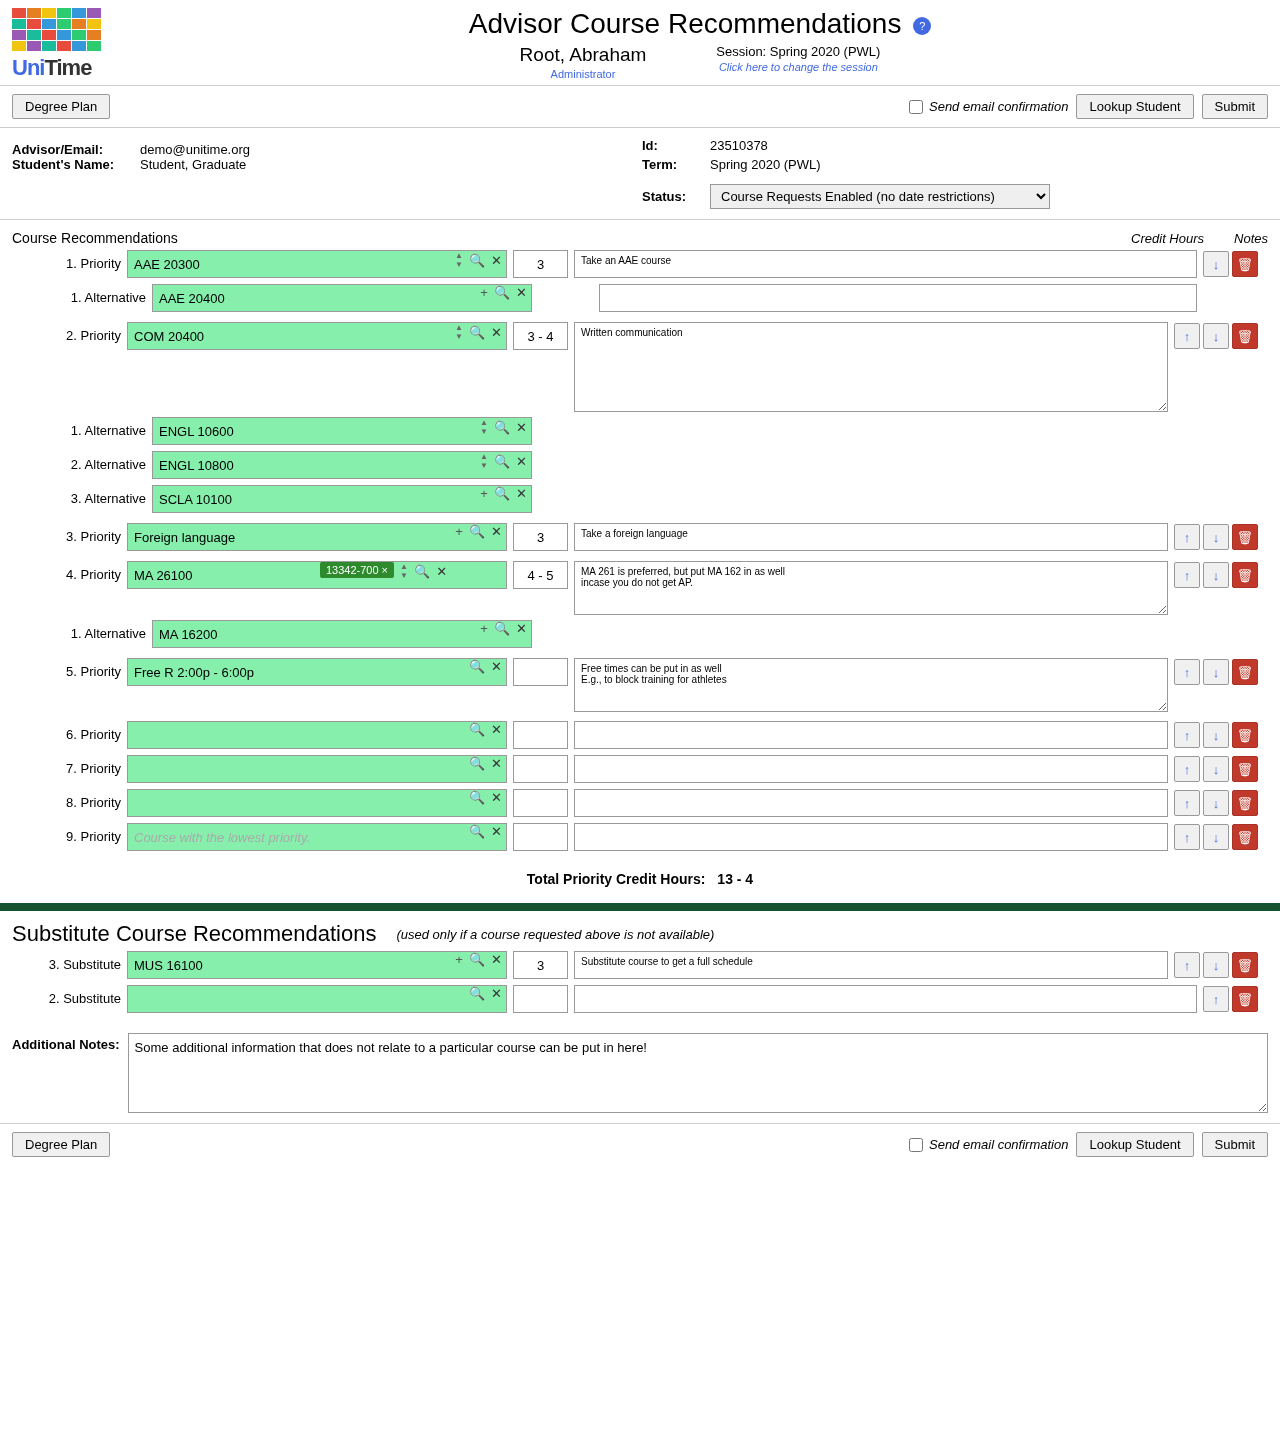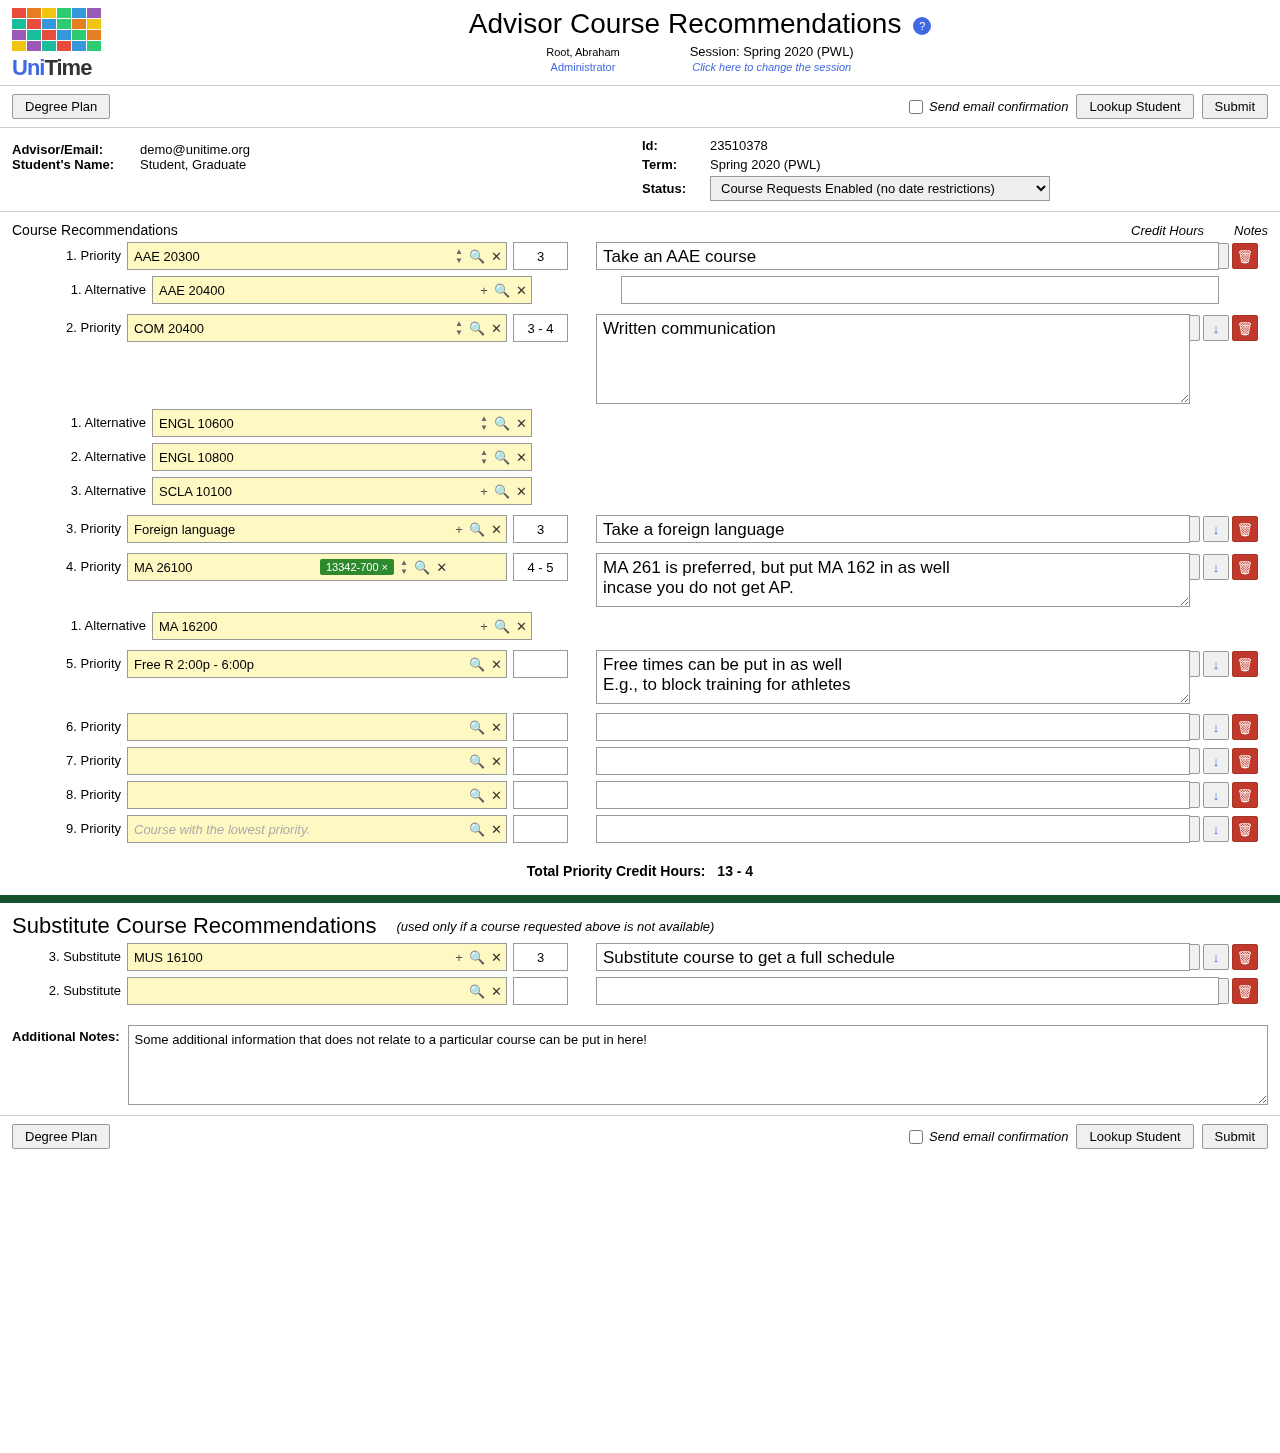--- a/index.html
+++ b/index.html
@@ -34,38 +34,38 @@
     .section-heading { display: flex; align-items: baseline; padding: 10px 12px 4px 12px; gap: 20px; }
     .section-title { font-size: 14px; font-weight: normal; }
     .section-cols { font-size: 13px; color: #000; margin-left: auto; display: flex; gap: 30px; }
     .col-header { font-style: italic; font-size: 13px; }
 
     
     .course-table { width: 100%; padding: 0 22px; }
     .course-row { display: flex; align-items: flex-start; margin-bottom: 2px; min-height: 32px; }
     .priority-label { font-size: 13px; padding: 6px 6px 0 0; white-space: nowrap; min-width: 105px; text-align: right; }
     .priority-label.alt { font-size: 13px; padding: 6px 6px 0 0; white-space: nowrap; min-width: 130px; text-align: right; padding-left: 20px; }
-    .course-input-wrap { position: relative; display: flex; align-items: center; border: 1px solid #999; background: #fef9c3; height: 28px; flex: 0 0 380px; }
+    .course-input-wrap { position: relative; display: flex; align-items: flex-start; border: 1px solid #999; background: #86efac; height: 28px; flex: 0 0 380px; }
     .course-input { border: none; outline: none; font-size: 13px; padding: 2px 6px; flex: 1; height: 100%; background: transparent; }
     .course-input::placeholder { color: #aaa; font-style: italic; }
     .course-input-actions { display: flex; align-items: center; gap: 2px; padding-right: 2px; }
     .sort-btn { display: flex; flex-direction: column; cursor: pointer; padding: 0 2px; }
     .sort-arrow { font-size: 8px; line-height: 9px; color: #666; }
     .icon-btn { cursor: pointer; font-size: 13px; color: #555; padding: 0 2px; }
     .icon-btn.search { color: #333; }
     .icon-btn.close { color: #333; }
     
     .tag-badge { background: #2d8a2d; color: white; font-size: 11px; padding: 2px 6px; border-radius: 2px; margin: 0 4px; display: flex; align-items: center; gap: 3px; white-space: nowrap; }
     .tag-x { cursor: pointer; font-size: 11px; }
 
     .credit-input-wrap { flex: 0 0 55px; border: 1px solid #999; height: 28px; margin-left: 6px; }
     .credit-input { border: none; outline: none; font-size: 13px; padding: 2px 4px; width: 100%; height: 100%; text-align: center; }
 
     .notes-wrap { flex: 1; margin-left: 6px; position: relative; }
-    .notes-input { width: 100%; border: 1px solid #999; font-size: 17px; padding: 4px 6px; resize: vertical; font-family: Arial, sans-serif; background: #fff; margin-left: 22px; }
+    .notes-input { width: 100%; border: 1px solid #999; font-size: 10px; padding: 4px 6px; resize: vertical; font-family: Arial, sans-serif; background: #fff; }
     .notes-input.multi { min-height: 60px; }
     .notes-input.single { height: 28px; min-height: 28px; resize: none; }
 
     .row-actions { display: flex; align-items: flex-start; gap: 3px; margin-left: 6px; padding-top: 1px; }
     .action-btn { width: 26px; height: 26px; border: 1px solid #999; background: #f0f0f0; cursor: pointer; display: flex; align-items: center; justify-content: center; font-size: 13px; border-radius: 2px; }
     .action-btn.up { color: #4169E1; }
     .action-btn.down { color: #4169E1; }
     .action-btn.del { background: #c0392b; color: white; border-color: #a93226; }
     
     .total-row { text-align: center; font-size: 14px; padding: 10px 12px; font-weight: bold; }
@@ -119,21 +119,21 @@
     </div>
     <div class="logo-text"><span>Uni</span>Time</div>
   </div>
   <div class="title-area">
     <div style="font-size:28px;font-weight:normal;">
       <span>Advisor Course Recommendations</span>
       <span class="help-icon">?</span>
     </div>
     <div class="user-row" style="justify-content:center;margin-top:4px;">
       <div style="text-align:center;">
-        <span style="font-size:11px;">Root, Abraham</span><br>
+        <span style="font-size:19px;">Root, Abraham</span><br>
         <span style="color:#4169E1;font-size:11px;">Administrator</span>
       </div>
       <div style="text-align:center;margin-left:40px;">
         <span style="font-size:13px;">Session: Spring 2020 (PWL)</span><br>
         <span style="color:#4169E1;font-style:italic;font-size:11px;cursor:pointer;">Click here to change the session</span>
       </div>
     </div>
   </div>
 </div>
 
@@ -164,21 +164,21 @@
   </div>
   <div>
     <div class="info-row">
       <span class="info-label" style="min-width:60px;">Id:</span>
       <span class="info-value">23510378</span>
     </div>
     <div class="info-row" style="margin-top:4px;">
       <span class="info-label" style="min-width:60px;">Term:</span>
       <span class="info-value">Spring 2020 (PWL)</span>
     </div>
-    <div class="info-row" style="margin-top:4px;">
+    <div class="info-row" style="margin-top:12px;">
       <span class="info-label" style="min-width:60px;">Status:</span>
       <select class="status-select">
         <option>Course Requests Enabled (no date restrictions)</option>
         <option>Course Requests Disabled</option>
         <option>Course Requests Enabled (with date restrictions)</option>
       </select>
     </div>
   </div>
 </div>
 

